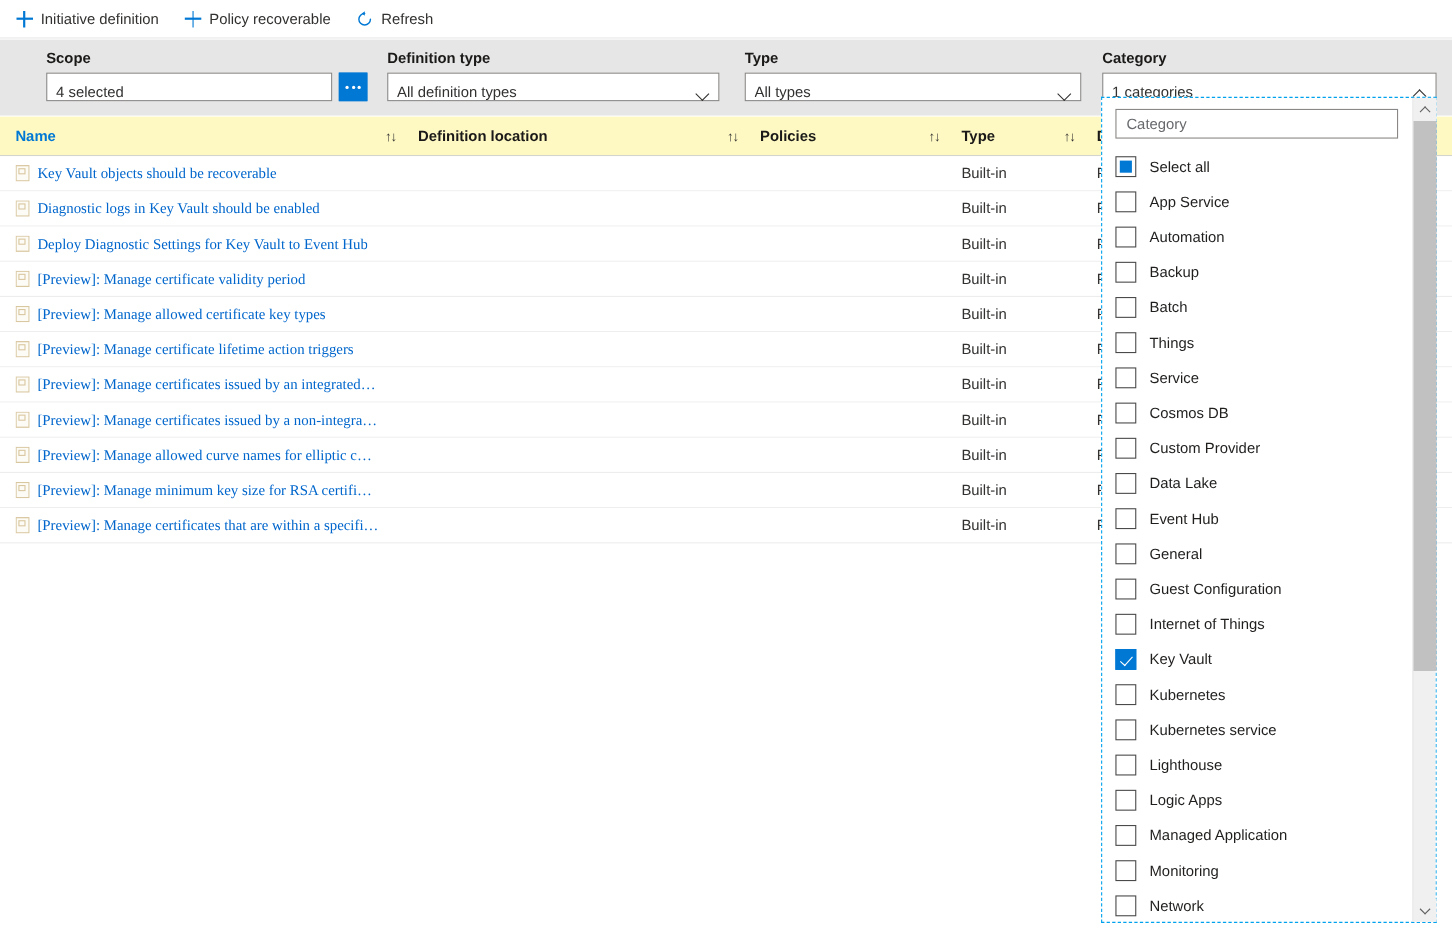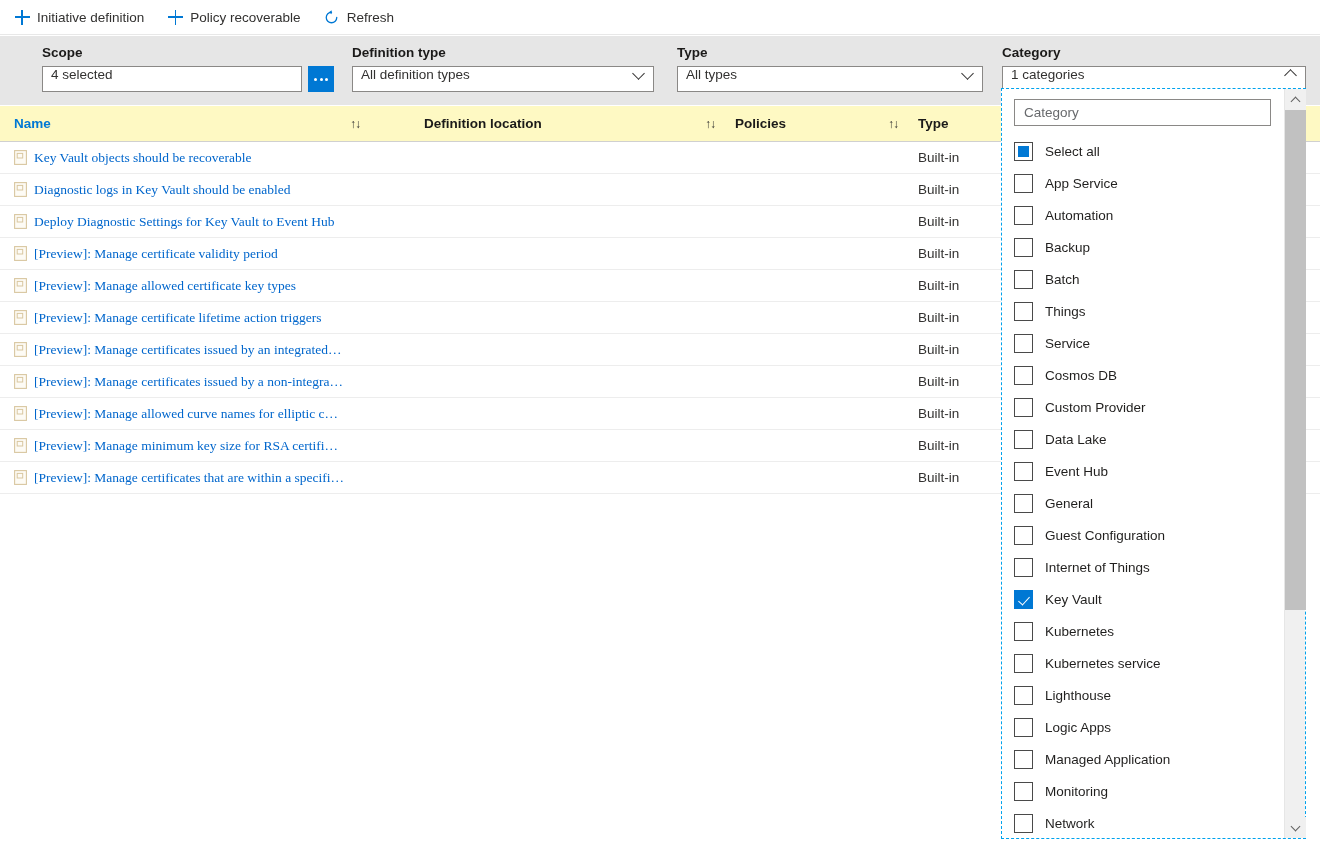--- a/index.html
+++ b/index.html
@@ -48,21 +48,21 @@
     background: #e6e6e6;
   }
   .filter-field { position: absolute; }
   .filter-label {
     font-size: 13.5px; font-weight: 700; color: #1b1a19;
     margin-bottom: 5px; line-height: 16px; display:block;
     font-family: "Liberation Sans", sans-serif;
   }
   .fld-box {
     background: #ffffff; border: 1px solid #8a8886;
-    height: 26px; display: flex; align-items: flex-start;
+    height: 26px; display: flex; align-items: flex-end;
     padding: 0 8px; font-size: 13.5px; color: #323130;
     position: relative; cursor: pointer;
     font-family: "Liberation Sans", sans-serif;
   }
   .fld-box .val { flex: 1 1 auto; white-space: nowrap; overflow: hidden; text-overflow: ellipsis; }
   .chev {
     flex: 0 0 auto; width: 12px; height: 12px; position: relative; margin-left: 6px;
   }
   .chev::before {
     content:""; position:absolute; left:1px; top:2px;
@@ -112,21 +112,21 @@
   .name-link {
     color: #0066cc; font-size: 13.5px; text-decoration: none;
     white-space: nowrap; overflow: hidden; text-overflow: ellipsis;
     font-family: Liberation Serif, serif;
   }
   .cell-text { font-size: 13.5px; color: #323130; }
 
   
   .c-name { width: 330px; }
   .c-sort1 { width: 36px; }
-  .c-defloc { width: 275px; margin-left: 44px; }
+  .c-defloc { width: 275px; }
   .c-sort2 { width: 36px; }
   .c-policies { width: 147px; }
   .c-sort3 { width: 36px; }
   .c-type { width: 87px; }
   .c-sort4 { width: 36px; }
   .c-deftype { width: 160px; }
 
   
   .callout {
     position: absolute; left: 1001px; top: 88px;

